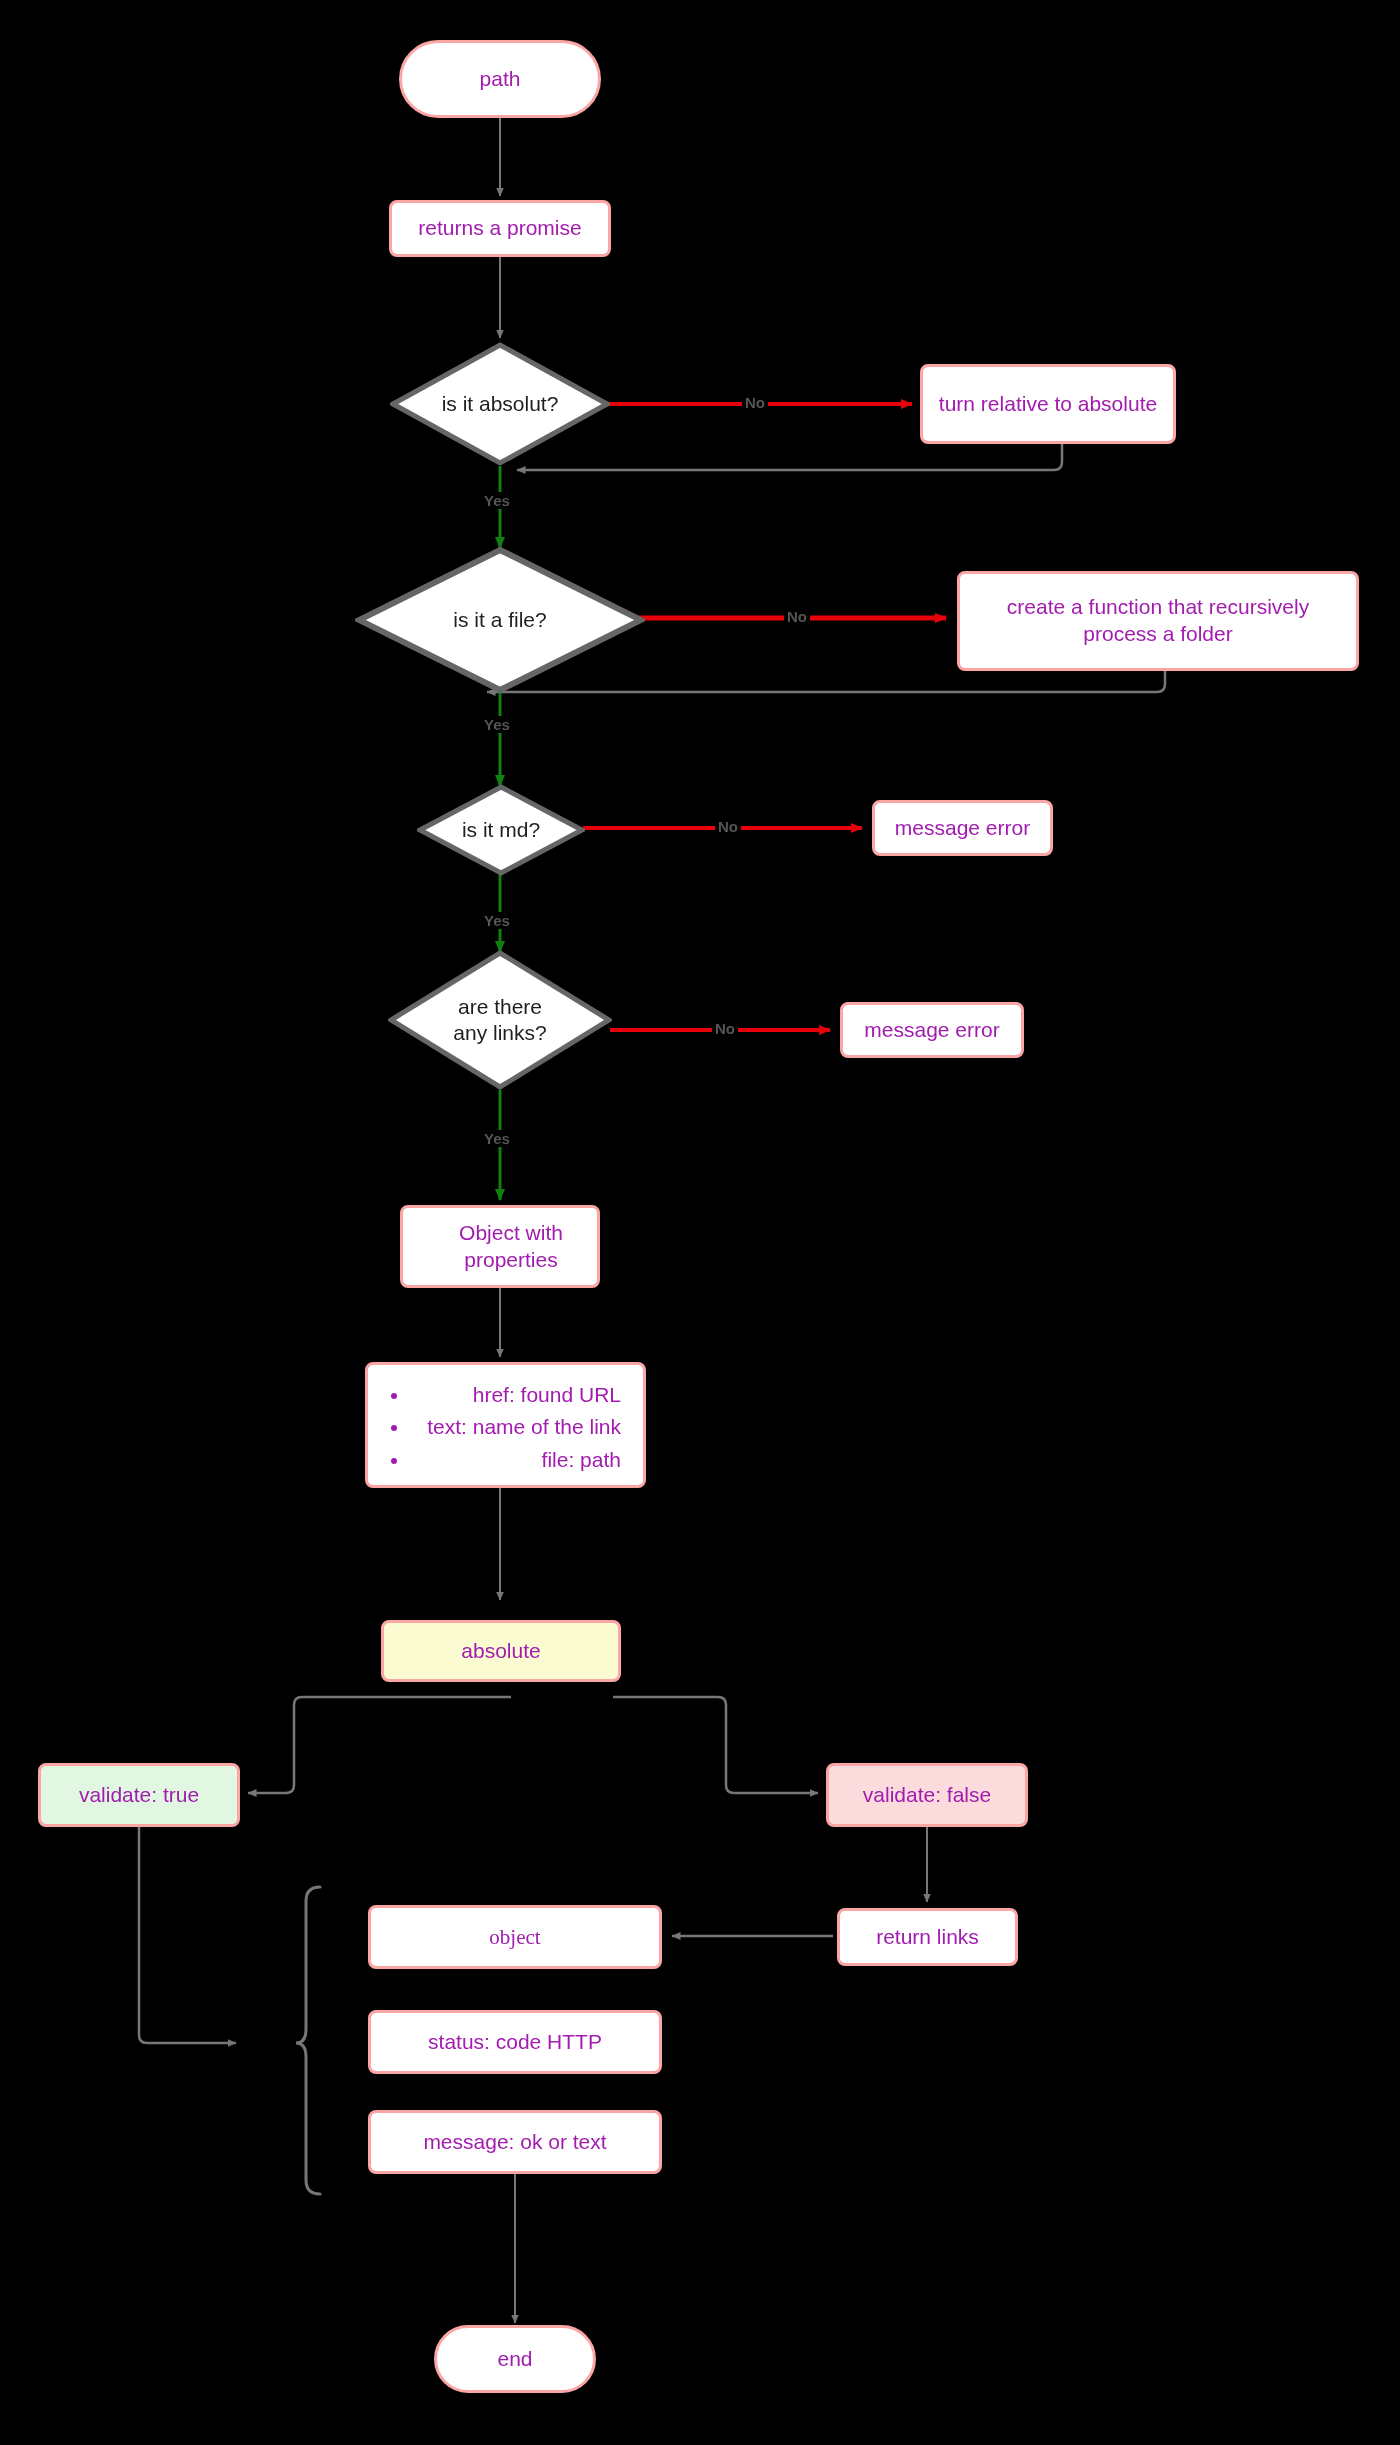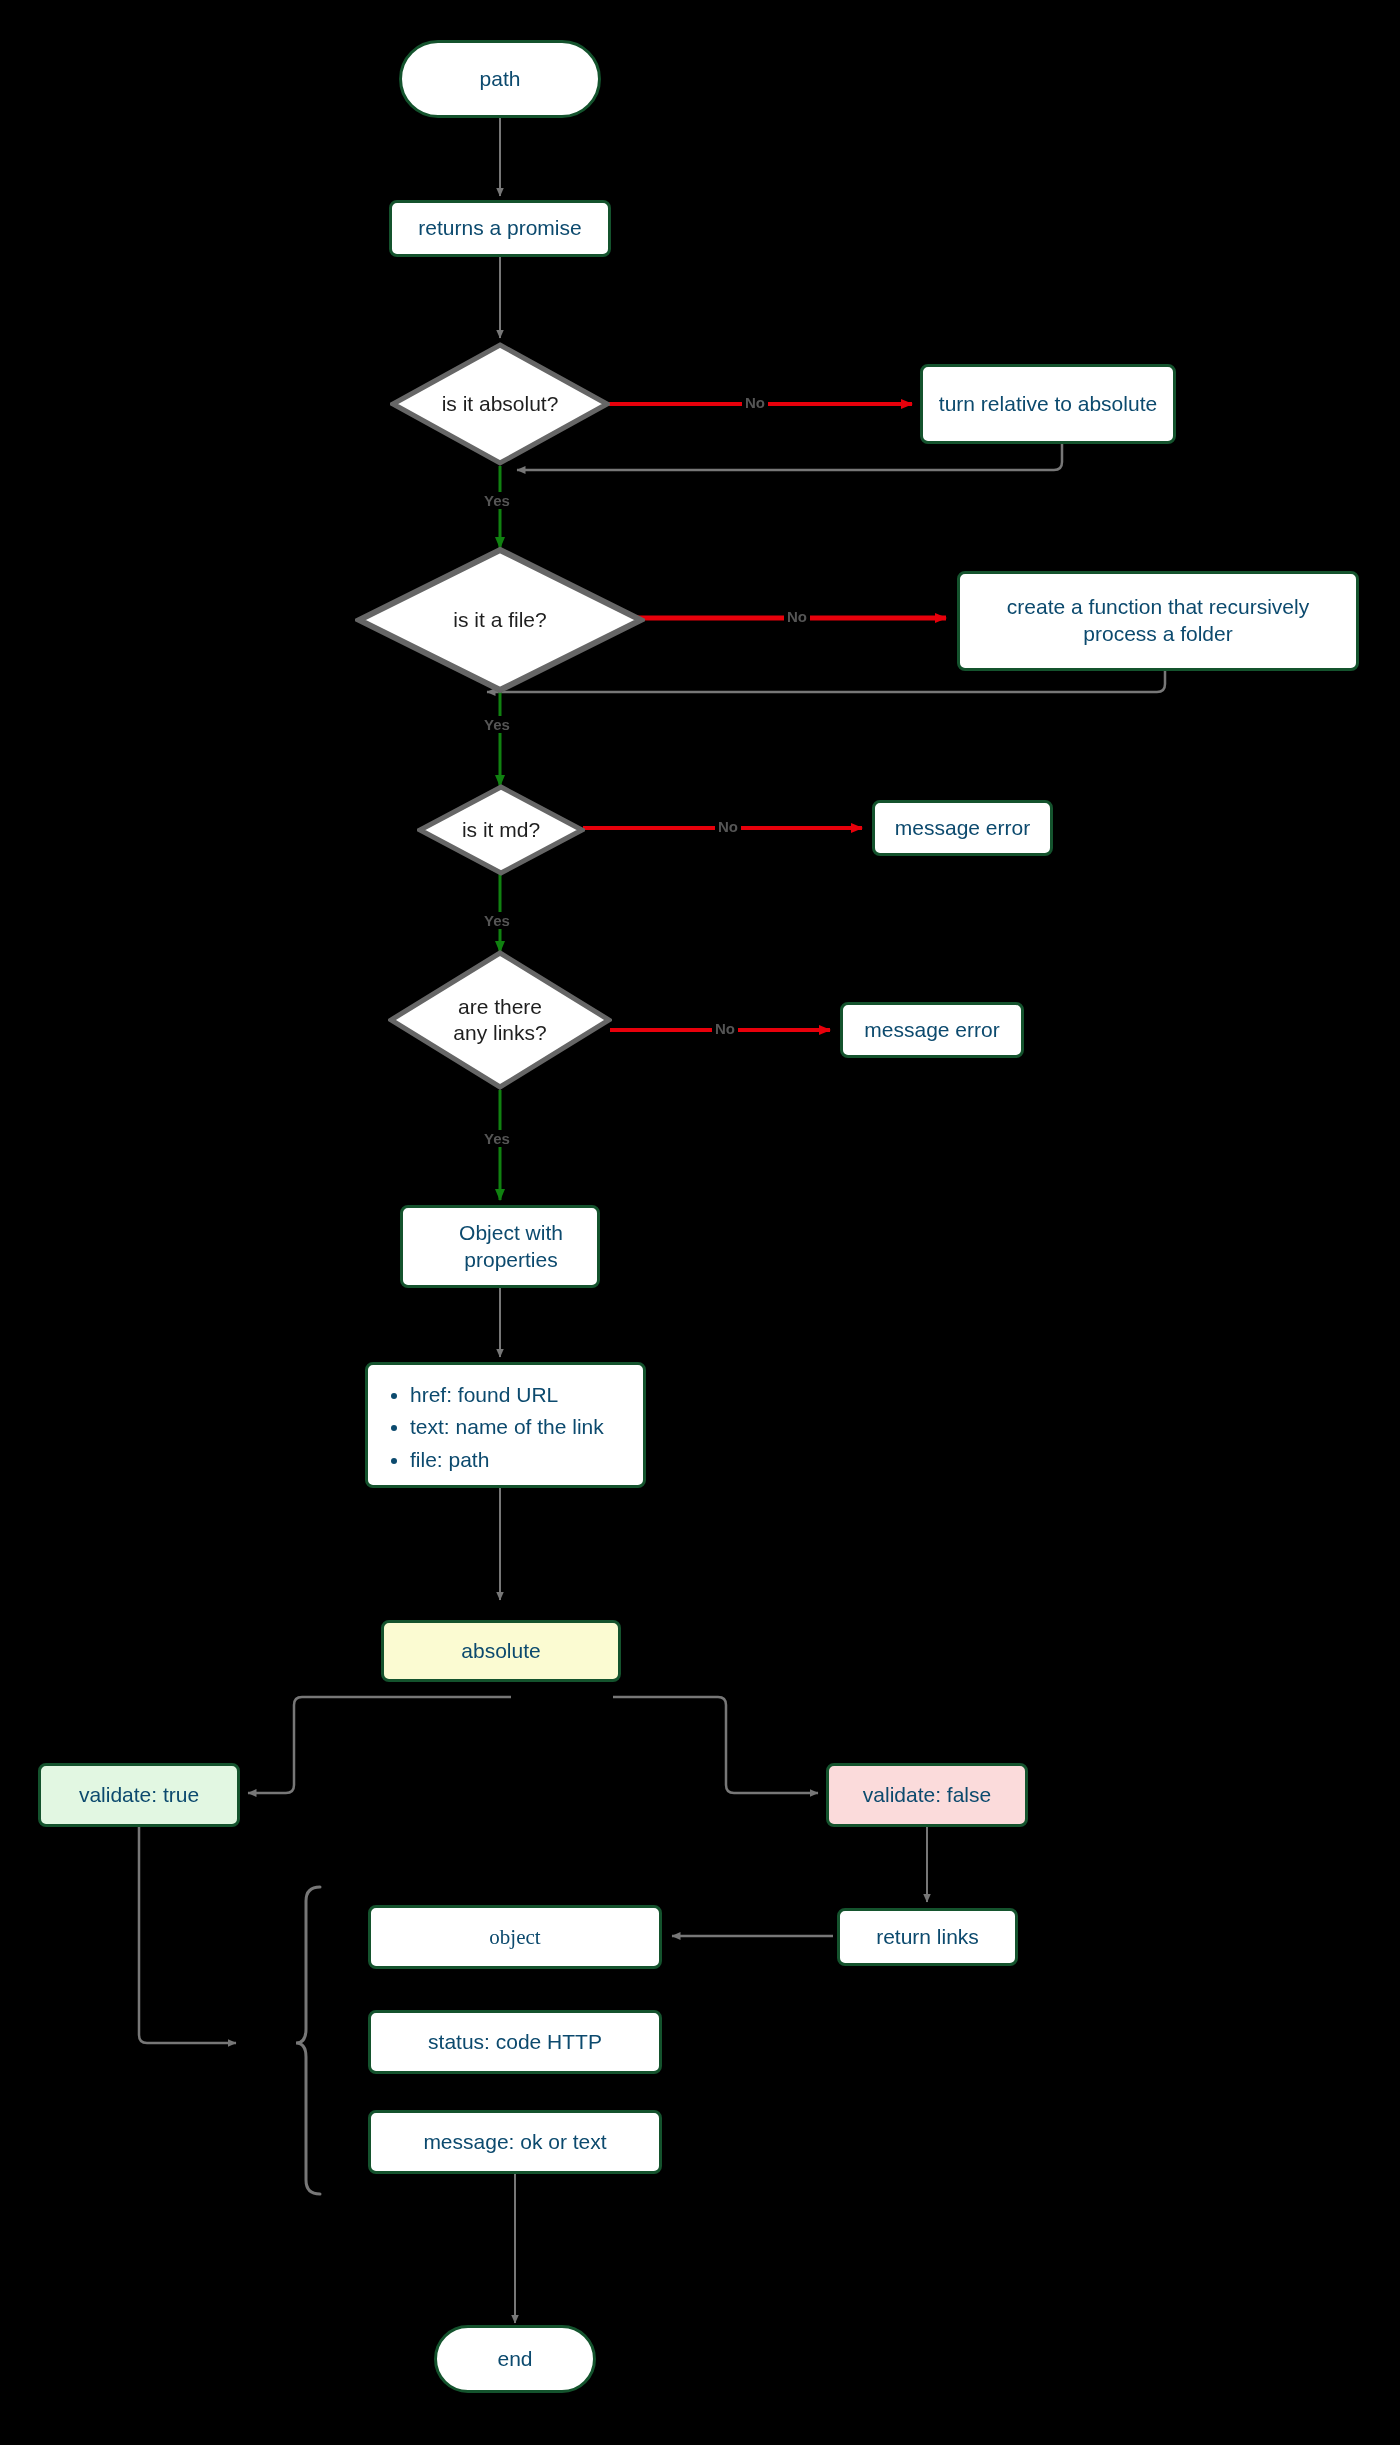--- a/index.html
+++ b/index.html
@@ -22,22 +22,22 @@
     left: 0;
     top: 0;
     width: 1400px;
     height: 2445px;
     pointer-events: none;
   }
   .node {
     position: absolute;
     box-sizing: border-box;
     background: #ffffff;
-    border: 3px solid #14532d;
-    color: #0c4a6e;
+    border: 3px solid #fca5a5;
+    color: #a21caf;
     display: flex;
     align-items: center;
     justify-content: center;
     text-align: center;
     font-size: 21px;
     line-height: 1.28;
     border-radius: 8px;
     padding: 4px 10px;
   }
   .node.stadium {
@@ -53,20 +53,21 @@
   }
   .node.listbox ul {
     margin: 0;
     padding: 0 0 0 20px;
     list-style: disc;
   }
   .node.listbox li {
     margin: 0 0 5px 0;
     font-size: 21px;
     line-height: 1.30;
+    text-align: right;
   }
   .diamond {
     position: absolute;
     display: flex;
     align-items: center;
     justify-content: center;
   }
   .diamond .dshape {
     position: absolute;
     left: 0; top: 0;

